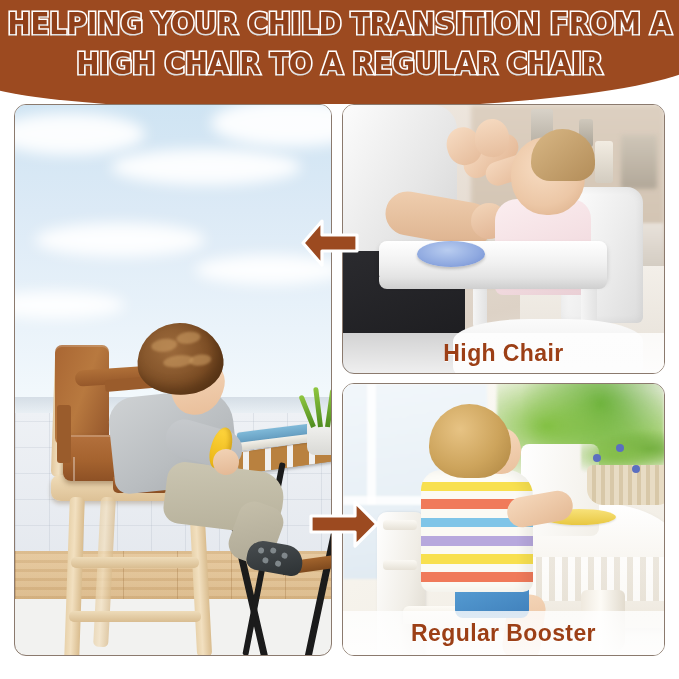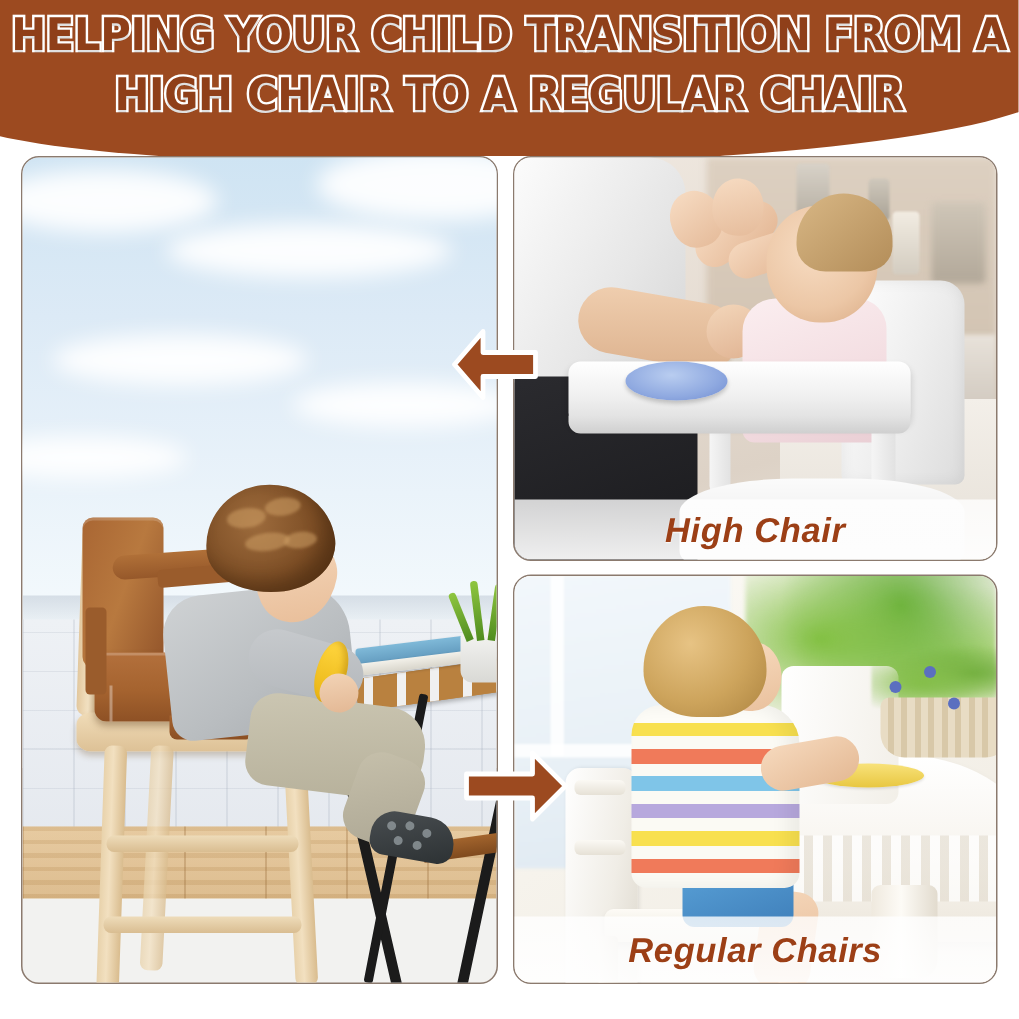--- a/index.html
+++ b/index.html
@@ -55,21 +55,20 @@
   
   .label-band{
     position:absolute; left:0; right:0; bottom:0;
     background:linear-gradient(180deg, rgba(255,255,255,.80), rgba(255,255,255,.93));
     display:flex; align-items:center; justify-content:center;
     color:#9c3f16;
     font-weight:bold;
     letter-spacing:.4px;
     text-shadow:0 1px 1px rgba(255,255,255,.9);
     z-index:9;
-    font-style:italic;
   }
   #panel-left  .label-band{ height:56px; font-size:26px; }
   #panel-high  .label-band{ height:40px; font-size:23px; }
   #panel-reg   .label-band{ height:44px; font-size:23px; }
 
   
   .arrow{ position:absolute; z-index:30; }
   #arrow-left { left:299px; top:218px; width:62px; height:50px; }
   #arrow-right{ left:307px; top:498px; width:74px; height:52px; }
 
@@ -626,21 +625,21 @@
     <div class="rc-chair-leg" style="left:56px;top:240px;width:13px;height:38px;"></div>
     <div class="rc-chair-leg" style="left:176px;top:240px;width:13px;height:36px;"></div>
 
     <div class="rc-boy-leg"></div>
     <div class="rc-boy-shorts"></div>
     <div class="rc-boy-shirt"></div>
     <div class="rc-boy-arm"></div>
     <div class="rc-boy-face"></div>
     <div class="rc-boy-hair"></div>
   </div>
-  <div class="label-band">Regular Chairs</div>
+  <div class="label-band">Regular Booster</div>
 </div>
 
 <svg class="arrow" id="arrow-left" viewBox="0 0 62 50">
   <path d="M23,3 L4,25 L23,47 L23,33 L58,33 L58,17 L23,17 Z" fill="#9c4a20" stroke="#ffffff" stroke-width="3.2" stroke-linejoin="round"></path>
 </svg>
 
 <svg class="arrow" id="arrow-right" viewBox="0 0 74 52">
   <path d="M48,4 L70,26 L48,48 L48,34 L4,34 L4,18 L48,18 Z" fill="#9c4a20" stroke="#ffffff" stroke-width="3.2" stroke-linejoin="round"></path>
 </svg>
 

